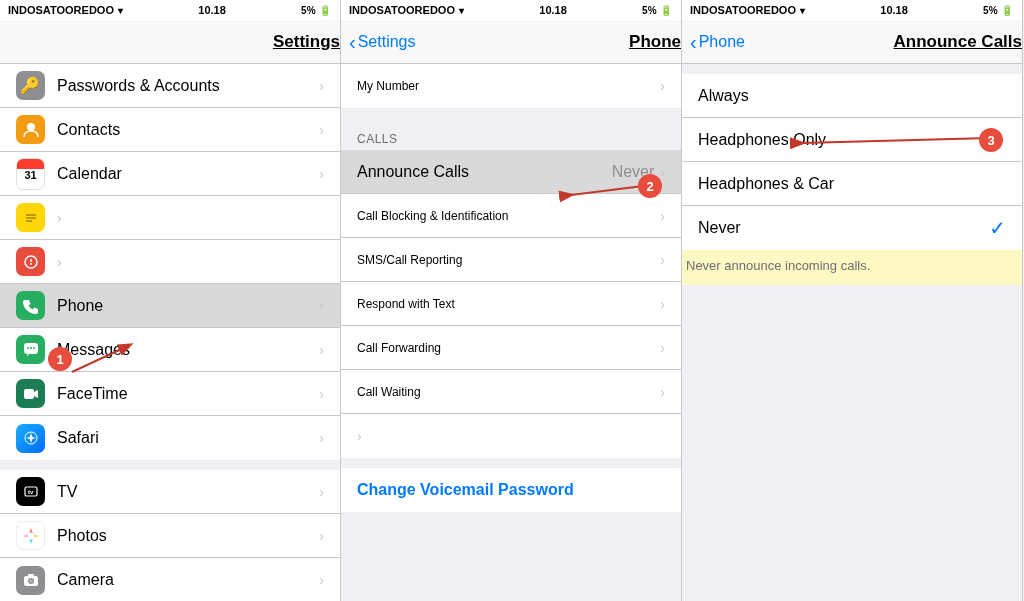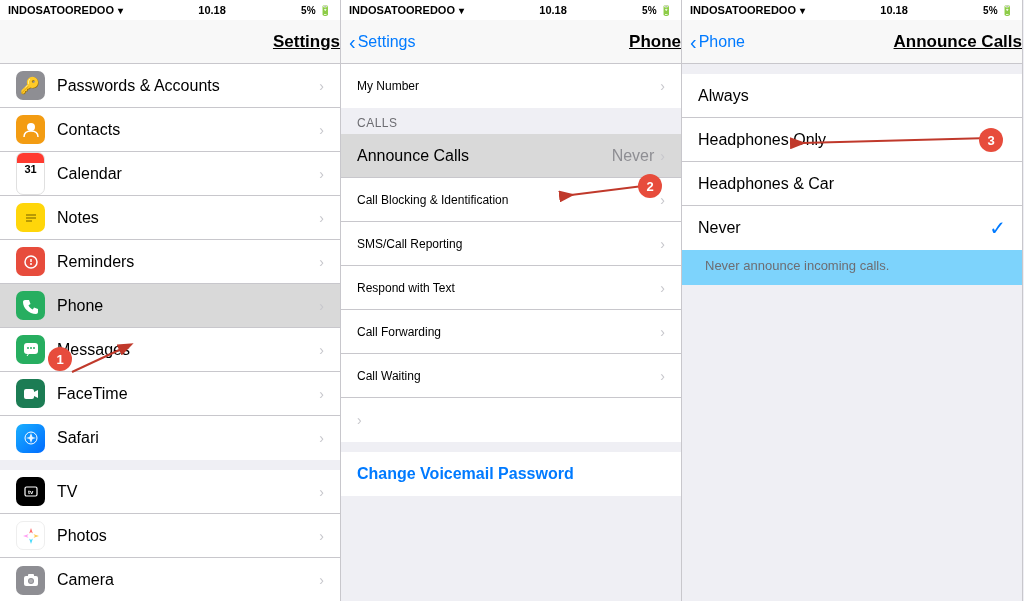--- a/index.html
+++ b/index.html
@@ -132,20 +132,21 @@
     .item-no-icon .item-label { font-size: 12px; }
 
     
     .calls-section {
       padding: 8px 16px 4px 16px;
       font-size: 12px;
       color: #6d6d72;
       text-transform: uppercase;
       letter-spacing: 0.5px;
       background: #efeff4;
+      margin-top: 16px;
     }
 
     
     .option-item {
       display: flex;
       align-items: center;
       min-height: 44px;
       padding: 0 16px;
       background: #fff;
       border-bottom: 1px solid #c8c7cc;
@@ -155,24 +156,24 @@
     .option-label {
       flex: 1;
       font-size: 16px;
       color: #000;
     }
     .option-check {
       color: #007aff;
       font-size: 20px;
     }
     .option-description {
-      padding: 8px 16px 12px 23px;
+      padding: 8px 16px 12px 4px;
       font-size: 13px;
       color: #6d6d72;
-      background: #7dd3fc;
+      background: #fef9c3;
     }
 
     
     .blue-link {
       color: #007aff;
       font-size: 16px;
       text-align: center;
       padding: 12px 16px;
       background: #fff;
       cursor: pointer;
@@ -208,21 +209,21 @@
       height: 601px;
       flex-shrink: 0;
     }
 
     
     .cal-icon {
       background: #fff;
       border: 1px solid #e0e0e0;
       border-radius: 7px;
       width: 29px;
-      height: 43px;
+      height: 32px;
       display: flex;
       flex-direction: column;
       align-items: center;
       overflow: hidden;
       flex-shrink: 0;
       margin-right: 12px;
     }
     .cal-top {
       background: #ff3b30;
       width: 100%;
@@ -307,33 +308,31 @@
 
         <div class="list-item">
           <div class="notes-icon">
             <svg width="18" height="18" viewBox="0 0 18 18">
                 <rect x="2" y="2" width="14" height="14" rx="2" fill="#ffd60a"></rect>
                 <line x1="4" y1="6" x2="14" y2="6" stroke="#8b7200" stroke-width="1.2"></line>
                 <line x1="4" y1="9" x2="14" y2="9" stroke="#8b7200" stroke-width="1.2"></line>
                 <line x1="4" y1="12" x2="10" y2="12" stroke="#8b7200" stroke-width="1.2"></line>
               </svg>
           </div>
-          <span class="item-label">Notes</span>
           <span class="chevron">›</span>
         </div>
 
         <div class="list-item">
           <div class="item-icon" style="background:#e74c3c;">
             <svg width="16" height="16" viewBox="0 0 16 16">
                 <circle cx="8" cy="8" r="6" stroke="white" stroke-width="1.5" fill="none"></circle>
                 <line x1="8" y1="5" x2="8" y2="8" stroke="white" stroke-width="1.5"></line>
                 <circle cx="8" cy="10" r="1" fill="white"></circle>
               </svg>
           </div>
-          <span class="item-label">Reminders</span>
           <span class="chevron">›</span>
         </div>
 
         <div class="list-item item-highlighted">
           <div class="item-icon" style="background:#27ae60;">
             <svg width="16" height="16" viewBox="0 0 16 16">
                 <path d="M3 2h3l1.5 4-2 1.2c.9 2 2.3 3.4 4.3 4.3L11 9.5l4 1.5v3c0 1.1-.9 2-2 2C6 16 0 10 0 4 0 2.9.9 2 2 2z" fill="white"></path>
               </svg>
           </div>
           <span class="item-label">Phone</span>

